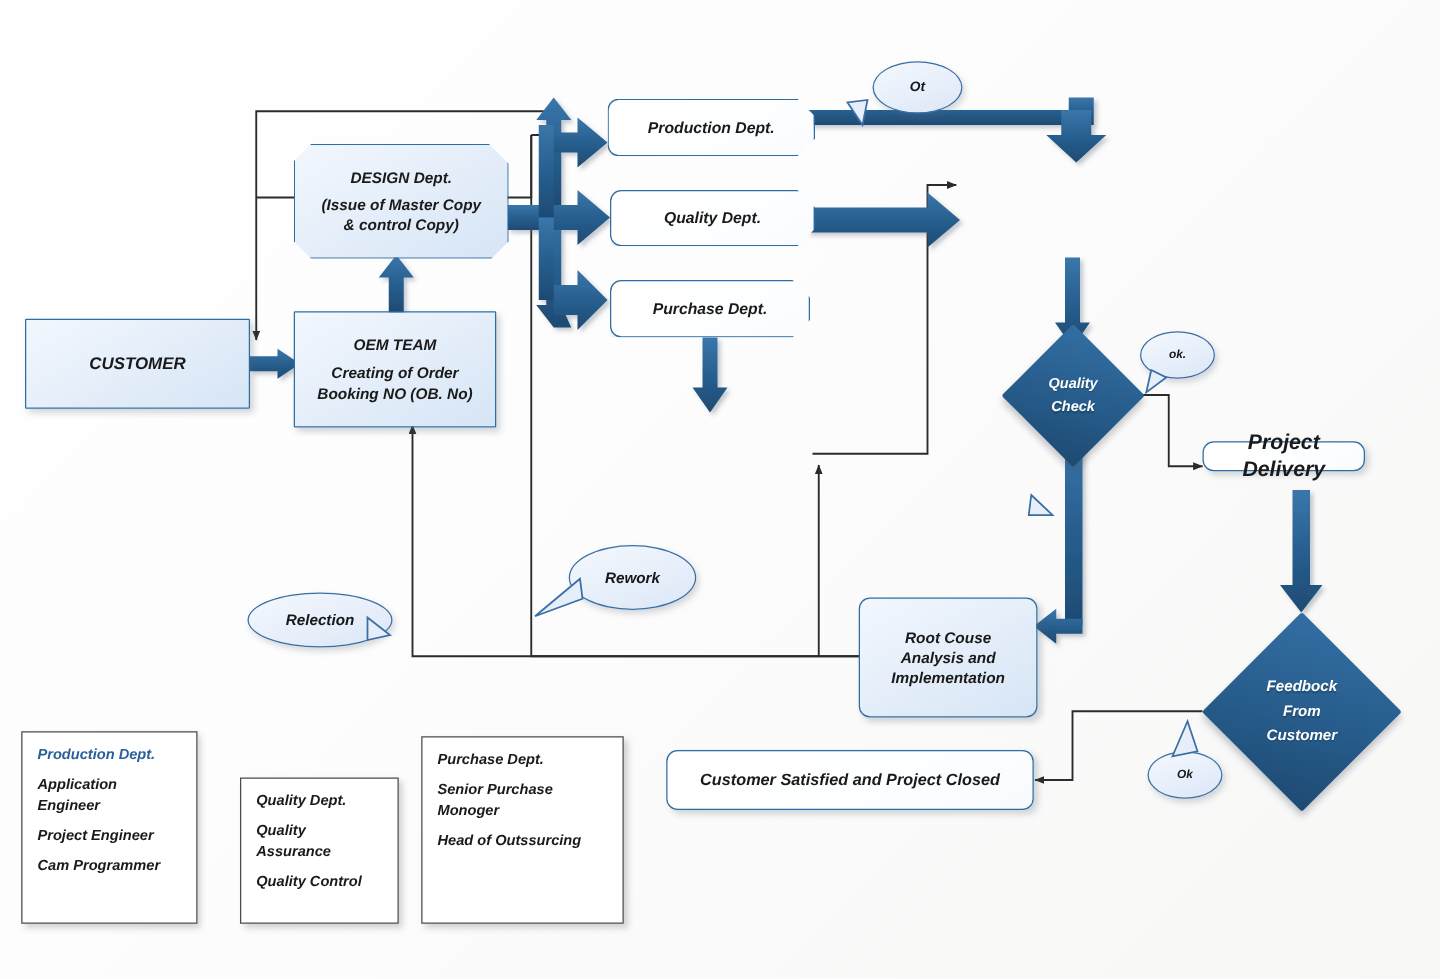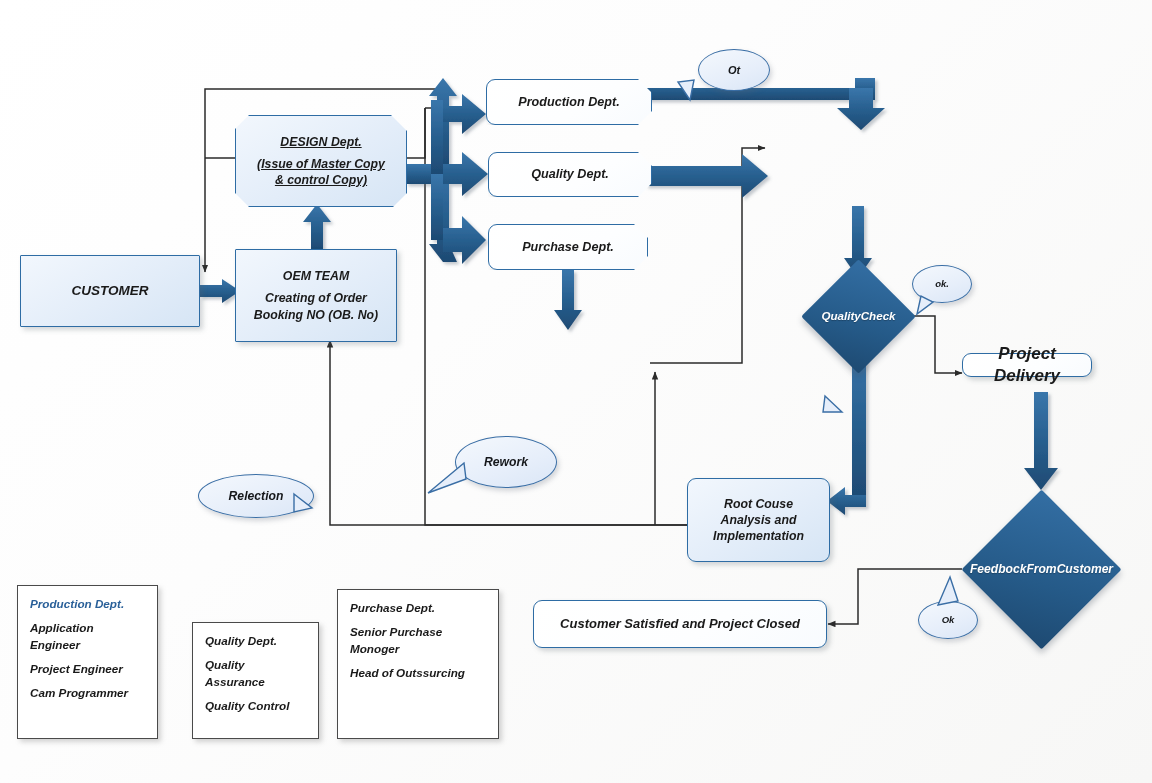--- a/index.html
+++ b/index.html
@@ -37,37 +37,36 @@
   .sq{border-radius:1px;}
   .round{border-radius:9px;}
   .chamfer-right{
     border-radius:9px 0 0 9px;
     clip-path:polygon(0 0, calc(100% - 14px) 0, 100% 14px, 100% calc(100% - 14px),
                       calc(100% - 14px) 100%, 0 100%);
   }
   .octo{
     clip-path:polygon(14px 0, calc(100% - 16px) 0, 100% 16px, 100% calc(100% - 14px),
                       calc(100% - 14px) 100%, 14px 100%, 0 calc(100% - 14px), 0 14px);
-    text-decoration:underline;
   }
   .node .l1{display:block;}
   .node .gap{display:block;height:.48em;}
 
   
   .diamond{
     position:absolute;
     background:linear-gradient(150deg,#2f6699 0%,#245682 55%,#1d4straight 100%);
     background:linear-gradient(150deg,#336ea3 0%,#255a88 60%,#1e4a72 100%);
     transform:rotate(45deg);
     box-shadow:3px 3px 6px rgba(70,80,95,.32);
     border-radius:2px;
   }
   .diamond-label{
     position:absolute;
-    display:flex;flex-direction:row;align-items:center;justify-content:center;
+    display:flex;flex-direction:column;align-items:center;justify-content:center;
     color:#ffffff;font-style:italic;font-weight:bold;
     text-align:center;line-height:1.62;
     text-shadow:0 1px 1px rgba(0,0,0,.25);
     pointer-events:none;
   }
 
   
   .callout{
     position:absolute;
     display:flex;align-items:center;justify-content:center;
@@ -207,21 +206,21 @@
   <div class="diamond" style="left:818px;top:276px;width:81px;height:81px;"></div>
   <div class="diamond-label" style="left:805px;top:281px;width:107px;height:71px;font-size:11.6px;">
     <span>Quality</span>
     <span>Check</span>
   </div>
 
   <div class="node fill-white round" style="left:962px;top:353px;width:130px;height:24px;font-size:17px;">
     <span>Project Delivery</span>
   </div>
 
-  <div class="node fill-light round" style="left:687px;top:478px;width:143px;height:84px;font-size:12.3px;">
+  <div class="node fill-light round" style="left:687px;top:478px;width:143px;height:96px;font-size:12.3px;">
     <div>
       <span class="l1">Root Couse</span>
       <span class="l1">Analysis and</span>
       <span class="l1">Implementation</span>
     </div>
   </div>
 
   <div class="diamond" style="left:985px;top:513px;width:113px;height:113px;"></div>
   <div class="diamond-label" style="left:975px;top:523px;width:133px;height:93px;font-size:12.1px;">
     <span>Feedbock</span>

